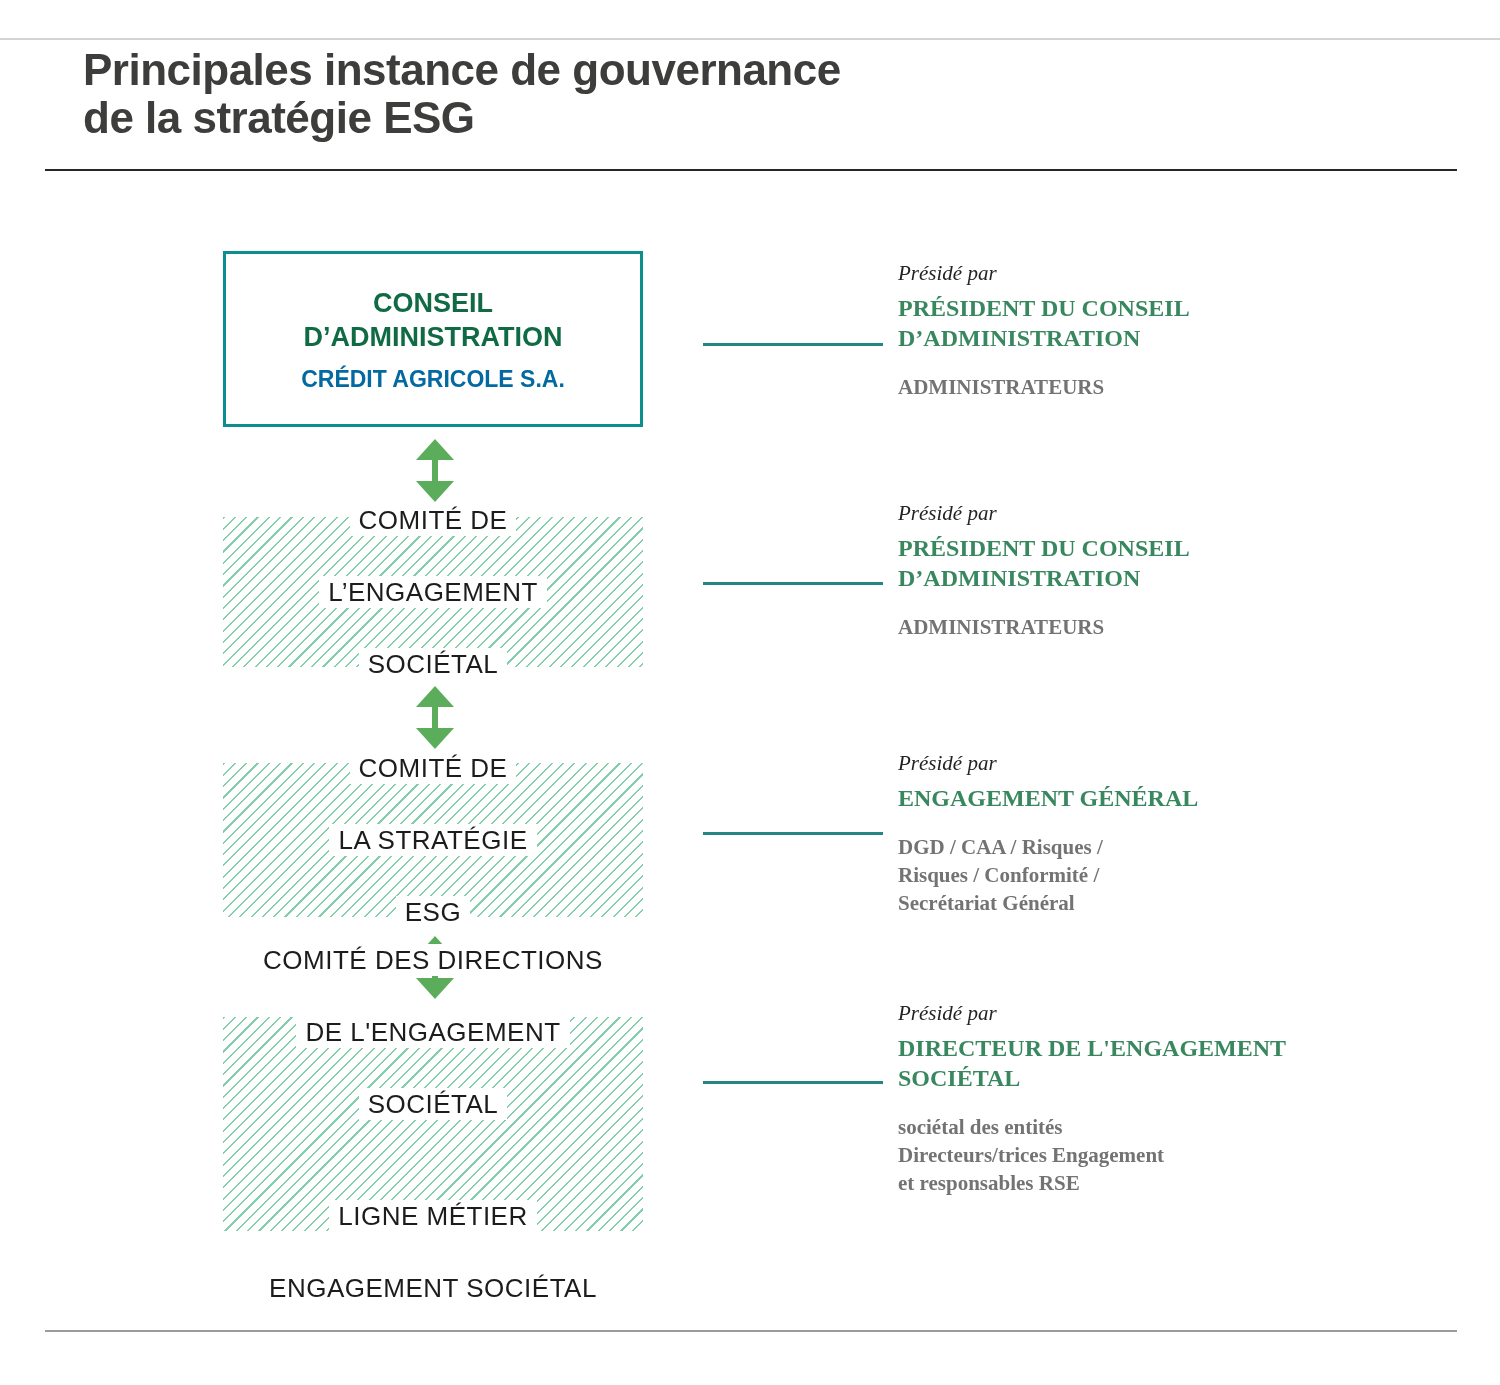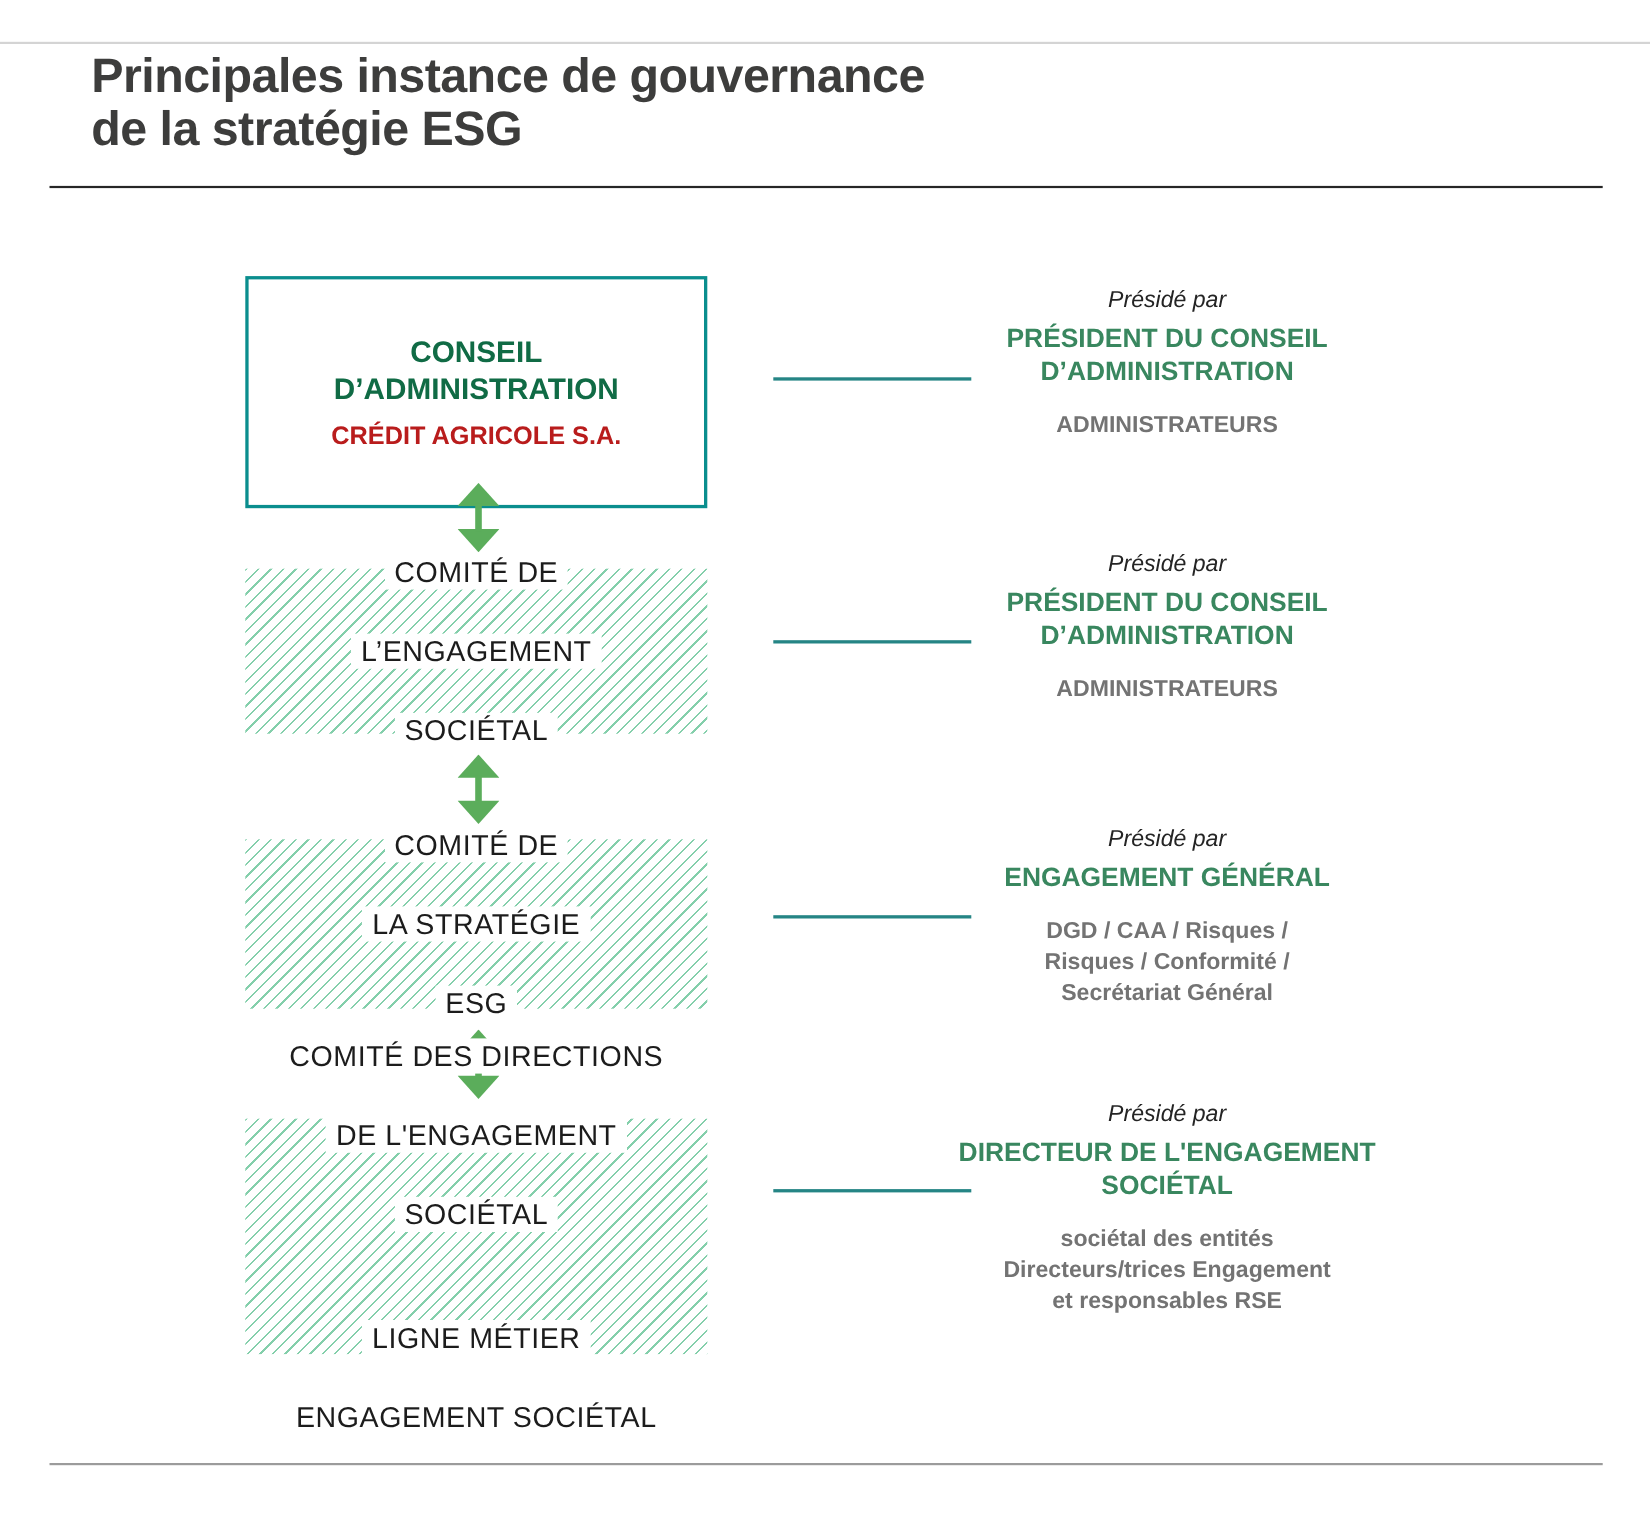--- a/index.html
+++ b/index.html
@@ -26,52 +26,52 @@
     box-sizing:border-box;
     display:flex;flex-direction:column;align-items:center;justify-content:center;
     text-align:center;
   }
   .box-outline{border:3px solid #0a8e8e;background:#ffffff;}
   .box-hatch{
     background:repeating-linear-gradient(135deg,#84cfab 0px,#84cfab 1.5px,rgba(0,0,0,0) 1.5px,rgba(0,0,0,0) 8px);
     gap:40px;
   }
   .board-name{font-size:27px;font-weight:700;color:#106b45;line-height:34px;}
-  .board-org{font-size:23px;font-weight:700;color:#b91c1c;margin-top:12px;}
+  .board-org{font-size:23px;font-weight:700;color:#0369a1;margin-top:12px;}
   .hatch-line{line-height:30px;font-size:26px;color:#1c1c1c;letter-spacing:0.5px;}
   .hatch-line span{background:#ffffff;padding:1px 9px;display:inline-block;}
   .hatch-spacer{height:30px;}
 
   
   .connector{position:absolute;left:703px;width:180px;height:3px;background:#258585;}
 
   
   .arrow{position:absolute;left:416px;width:38px;height:63px;}
 
   
-  .rightblock{position:absolute;left:836px;width:450px;text-align:center;}
+  .rightblock{position:absolute;left:898px;width:450px;font-family:Liberation Serif, serif;}
   .presided{font-style:italic;font-size:21px;color:#242424;line-height:26px;}
   .leader{font-weight:700;font-size:24px;color:#39875f;line-height:30px;margin-top:7px;}
   .members{font-weight:700;font-size:21px;color:#737373;line-height:28px;margin-top:20px;}
 </style>
 </head>
 <body>
 
 <div class="page">
 
   <div class="top-edge-rule"></div>
 
   <div class="page-title">
     <div>Principales instance de gouvernance</div>
     <div>de la stratégie ESG</div>
   </div>
 
   <div class="title-rule"></div>
 
-  <div class="box box-outline" style="top:251px;height:211px;">
+  <div class="box box-outline" style="top:251px;height:176px;">
     <div class="board-name">
       <div>CONSEIL</div>
       <div>D’ADMINISTRATION</div>
     </div>
     <div class="board-org">CRÉDIT AGRICOLE S.A.</div>
   </div>
   <div class="connector" style="top:343px;"></div>
   <div class="rightblock" style="top:260px;">
     <div class="presided">Présidé par</div>
     <div class="leader">

